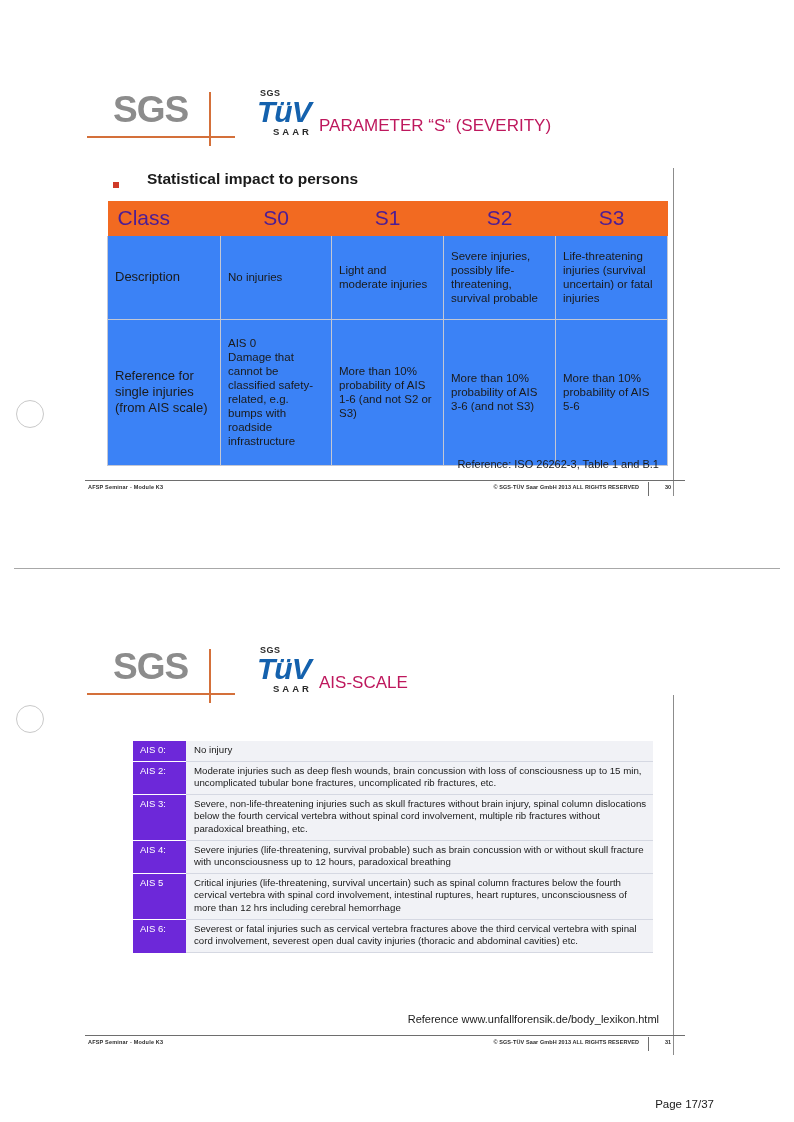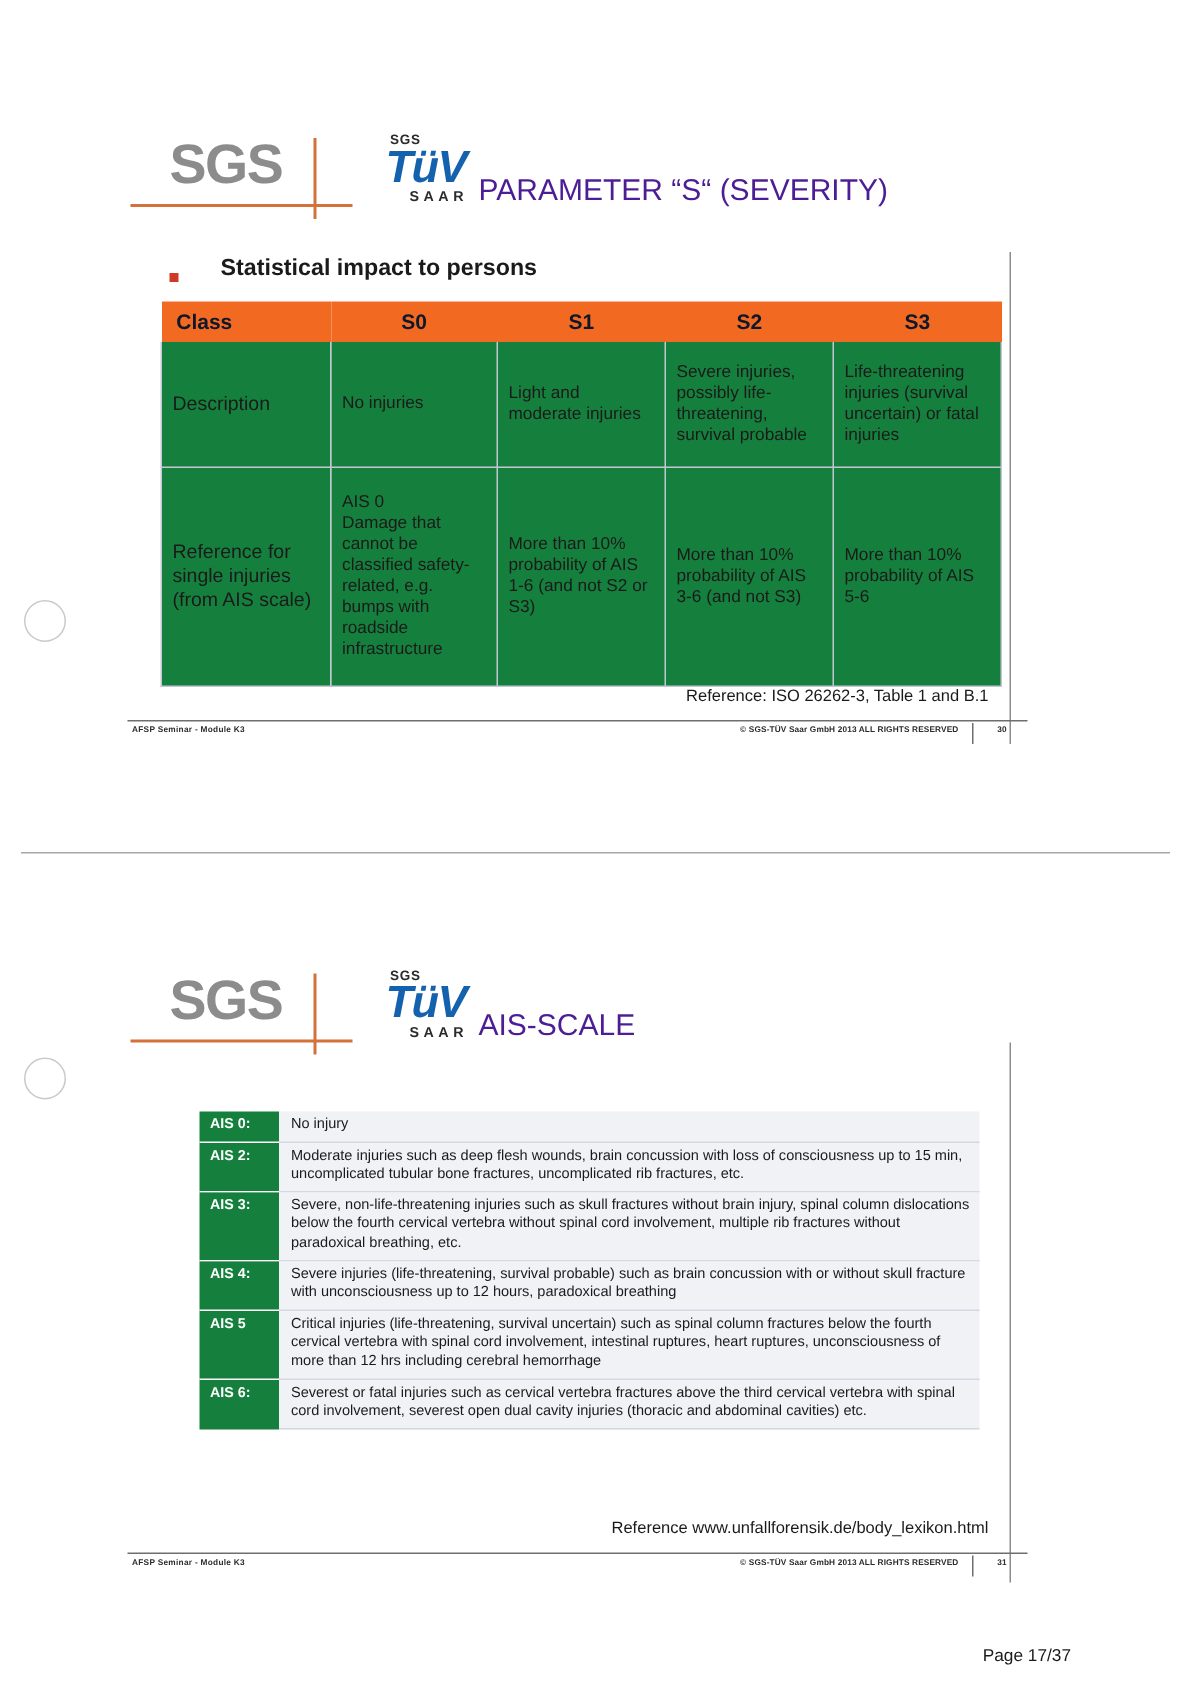--- a/index.html
+++ b/index.html
@@ -120,22 +120,22 @@
     color: #2b2b2b;
     text-align: center;
     padding-left: 5px;
     line-height: 12px;
   }
 
   .slide-title {
     position: absolute;
     left: 234px;
     top: 28px;
-    font-size: 20px;
-    color: #4c1d95;
+    font-size: 17px;
+    color: #be185d;
     white-space: nowrap;
   }
 
   
   .bullet-row {
     position: absolute;
     left: 28px;
     display: flex;
     align-items: flex-end;
     font-weight: bold;
@@ -154,33 +154,33 @@
   
   .sev-table {
     position: absolute;
     left: 22px;
     width: 550px;
     border-collapse: collapse;
     table-layout: fixed;
   }
   .sev-table th {
     background: #f26a21;
-    color: #0f172a;
-    font-size: 14px;
-    font-weight: bold;
+    color: #4c1d95;
+    font-size: 21px;
+    font-weight: normal;
     text-align: center;
     padding: 5px 0 6px 0;
     border: none;
   }
   .sev-table th.first {
     padding-left: 10px;
     text-align: left;
   }
   .sev-table td {
-    background: #15803d;
+    background: #3b82f6;
     border-right: 1px solid #c3c7d4;
     border-bottom: 1px solid #c3c7d4;
     vertical-align: middle;
     font-size: 11.5px;
     line-height: 14px;
     padding: 8px 7px 9px 7px;
     color: #1a1a1a;
   }
   .sev-table td.rowhead {
     border-left: 1px solid #c3c7d4;
@@ -250,24 +250,24 @@
     width: 520px;
     border-collapse: separate;
     border-spacing: 0;
     table-layout: fixed;
   }
   .ais-table td {
     vertical-align: top;
   }
   .ais-label {
     width: 46px;
-    background: #15803d;
+    background: #6d28d9;
     color: #ffffff;
     font-size: 9.5px;
-    font-weight: bold;
+    font-weight: normal;
     padding: 3px 0 3px 7px;
     border-bottom: 1.5px solid #ffffff;
     line-height: 12px;
   }
   .ais-desc {
     background: #f1f2f6;
     font-size: 9.7px;
     line-height: 12.6px;
     padding: 3px 6px 4px 8px;
     border-bottom: 1px solid #d5d8e2;

